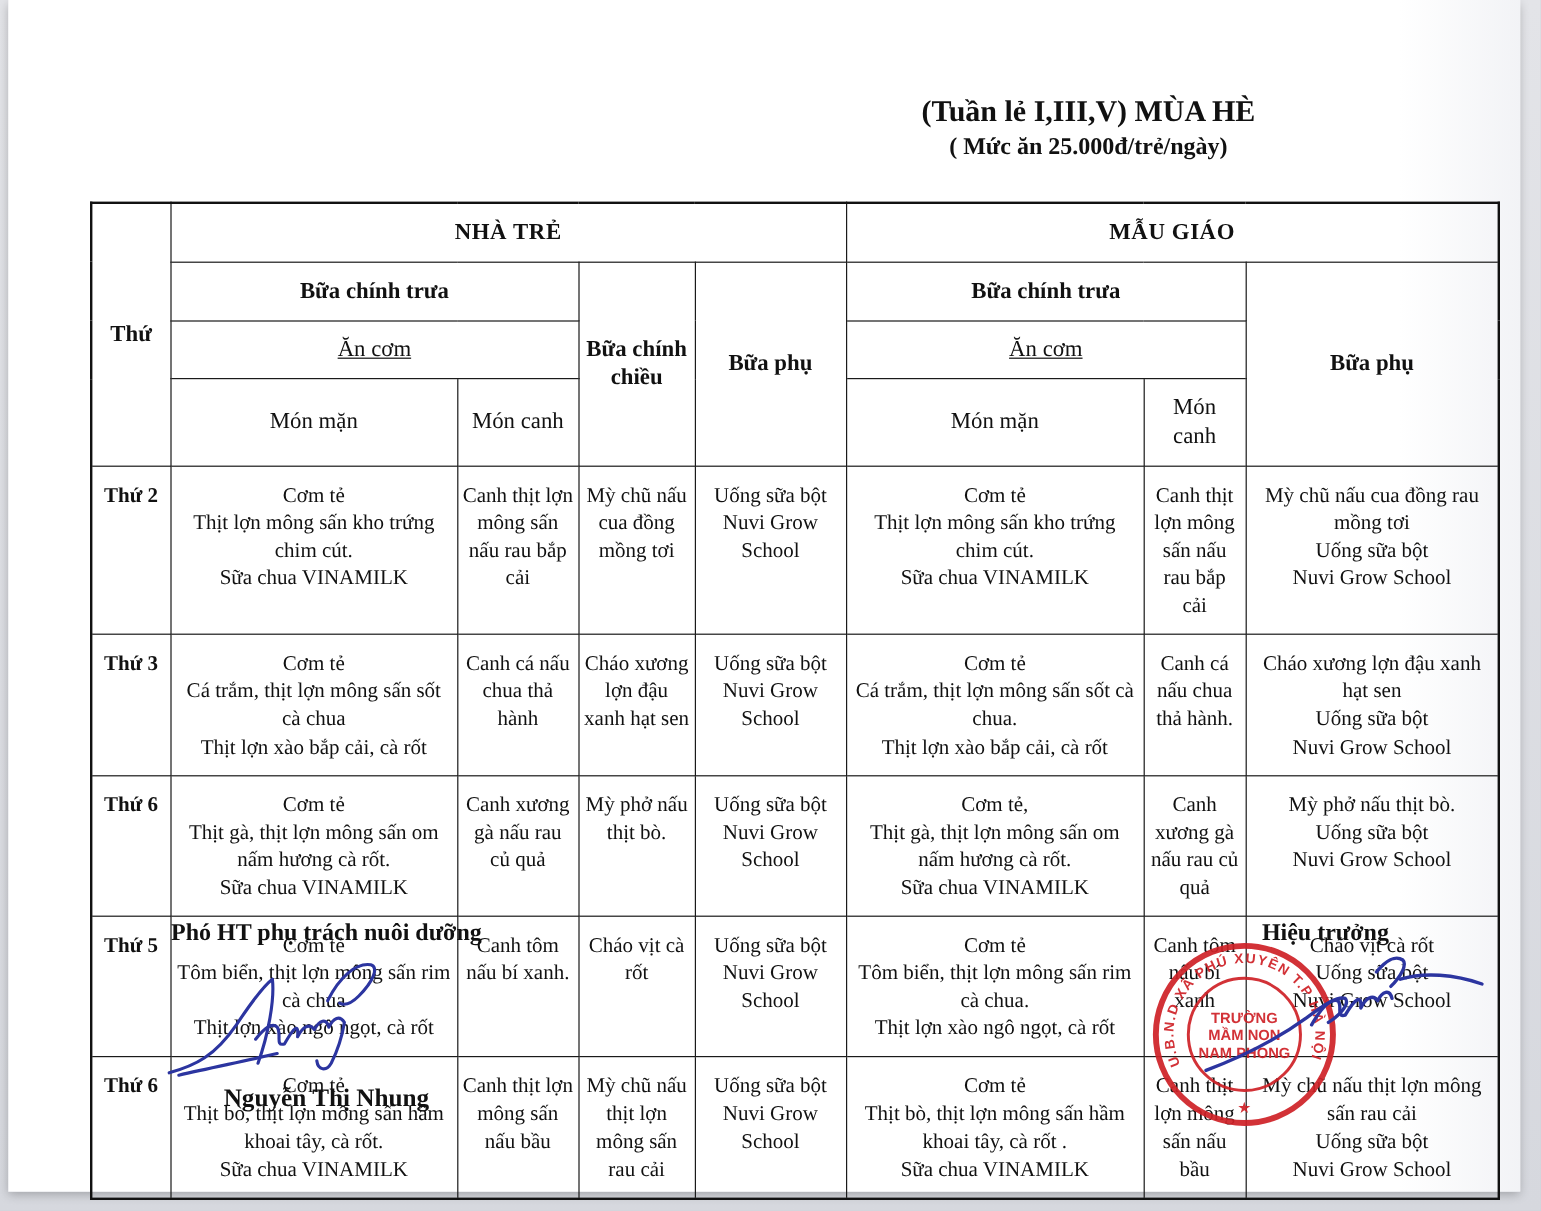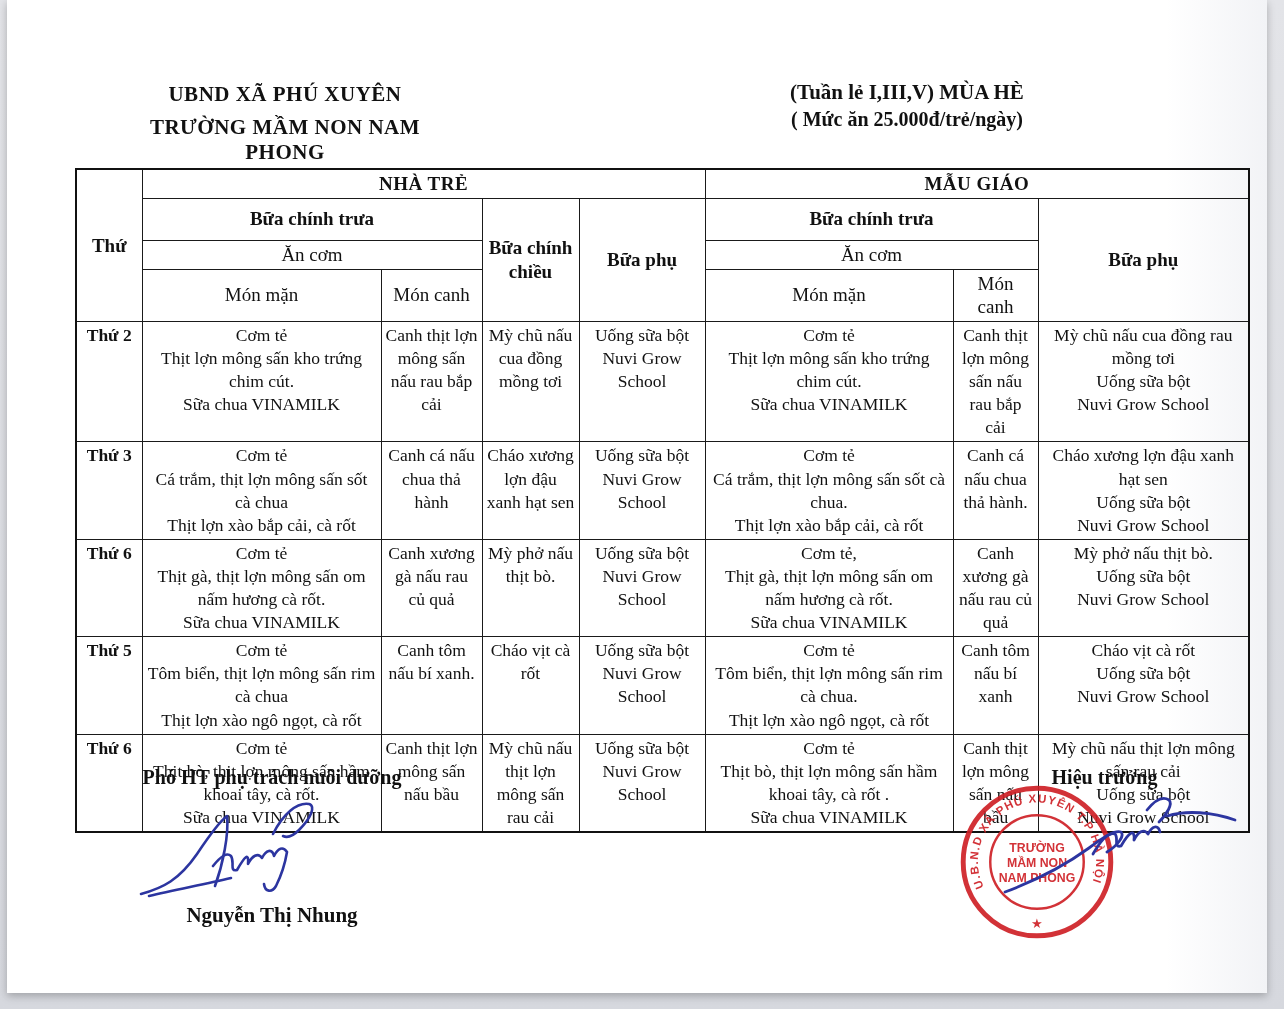--- a/index.html
+++ b/index.html
@@ -27,42 +27,42 @@
   .org-line1 { font-weight:bold; font-size:21px; letter-spacing:.5px; }
   .org-line2 { font-weight:bold; font-size:21px; margin-top:8px; letter-spacing:.5px; }
   .org-underline {
     width:170px; height:0; border-bottom:2px solid #222;
     margin:3px auto 0 auto;
   }
   .title-block {
     position:absolute; left:650px; top:78px; width:500px; text-align:center;
   }
   .title-line1 { font-weight:bold; font-size:25px; }
-  .title-line2 { font-weight:bold; font-size:21px; margin-top:2px; }
+  .title-line2 { font-weight:bold; font-size:25px; margin-top:2px; }
   .title-line3 { font-weight:bold; font-size:20px; margin-top:3px; }
   
   table.menu {
     position:absolute; left:68px; top:168px;
     border-collapse:collapse; table-layout:fixed; width:1173px;
     border:2px solid #111;
   }
   table.menu th, table.menu td {
     border:1px solid #1a1a1a;
-    padding:2px 4px;
+    padding:12px 4px;
     overflow:hidden;
   }
   table.menu th { font-weight:bold; font-size:19px; text-align:center; vertical-align:middle; line-height:1.25; }
   th.group-h { font-size:21px; letter-spacing:.5px; }
   th.day-h { font-size:20px; }
   table.menu td {
     font-size:17.5px; text-align:center; vertical-align:top;
     white-space:pre-line; line-height:1.32;
   }
   td.day-cell { font-weight:bold; font-size:18.5px; vertical-align:top; white-space:normal; }
-  tr.hr1 { height:28px; } tr.hr2 { height:42px; } tr.hr3 { height:27px; } tr.hr4 { height:28px; }
+  tr.hr1 { height:28px; } tr.hr2 { height:42px; } tr.hr3 { height:27px;text-decoration:underline; } tr.hr4 { height:28px; }
   tr.br0 { height:112px; } tr.br1 { height:93px; } tr.br2 { height:92px; } tr.br3 { height:93px; } tr.br4 { height:90px; }
   
   .sig-left-title {
     position:absolute; left:110px; top:766px; width:310px; text-align:center;
     font-weight:bold; font-size:20px;
   }
   .sig-left-name {
     position:absolute; left:110px; top:903px; width:310px; text-align:center;
     font-weight:bold; font-size:21px;
   }
@@ -77,25 +77,20 @@
   .sig-left-svg  { position:absolute; left:128px; top:792px; }
   .stamp-svg     { position:absolute; left:948px; top:780px; }
   .sig-right-svg { position:absolute; left:990px; top:788px; }
 </style>
 </head>
 <body>
 
 <div class="photo-frame">
   <div class="page">
 
-    <div class="org-block">
-      <div class="org-line1">UBND XÃ PHÚ XUYÊN</div>
-      <div class="org-line2">TRƯỜNG MẦM NON NAM PHONG</div>
-      <div class="org-underline"></div>
-    </div>
 
     <div class="title-block">
       <div class="title-line2">(Tuần lẻ I,III,V) MÙA HÈ</div>
       <div class="title-line3">( Mức ăn 25.000đ/trẻ/ngày)</div>
     </div>
 
     <table class="menu">
       <colgroup>
         <col style="width:66px">
           <col style="width:239px">

